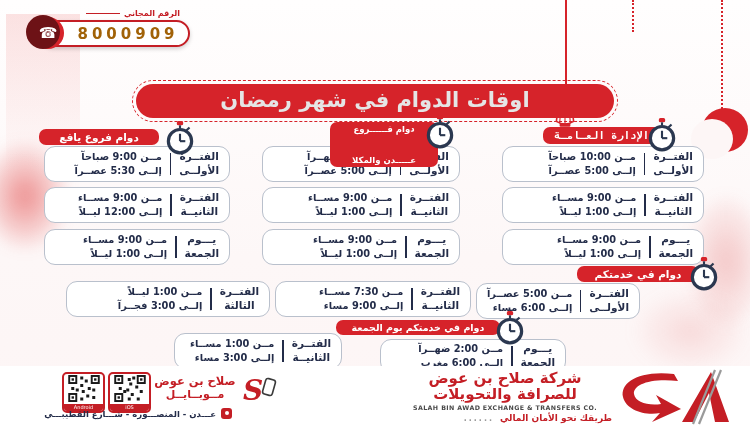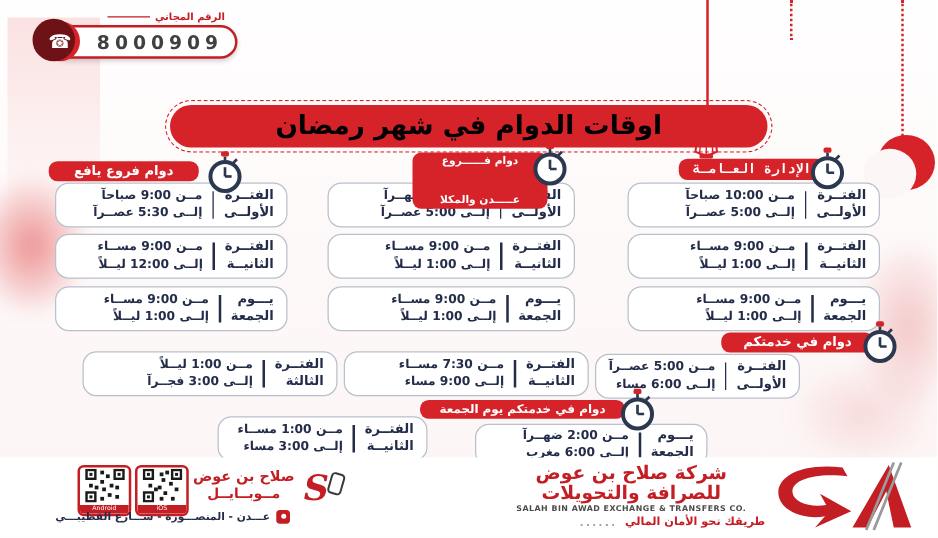--- a/index.html
+++ b/index.html
@@ -25,43 +25,43 @@
   .crescent .cut { position:absolute; left:-11px; top:11px; width:42px; height:40px; border-radius:50%; background:#fdf6f6; }
   .mini-lantern { position:absolute; left:552px; top:102px; }
 
   
   .freecall { position:absolute; left:28px; top:8px; width:166px; height:44px; }
   .fc-label { position:absolute; right:14px; top:1px; font-size:8px; font-weight:bold; color:#c41e25; direction:rtl; display:flex; align-items:center; gap:4px; }
   .fc-label::after { content:""; width:34px; height:1px; background:#c41e25; }
   .fc-pill { position:absolute; left:12px; top:12px; width:150px; height:27px; background:#fff;
              border:2px solid #c41e25; border-radius:16px; box-shadow:0 2px 4px rgba(0,0,0,.18);
              display:flex; align-items:center; justify-content:center; padding-left:26px; }
-  .fc-num { font-size:15px; font-weight:bold; letter-spacing:4px; color:#404040; }
+  .fc-num { font-size:15px; font-weight:bold; letter-spacing:4px; color:#a16207; }
   .fc-circle { position:absolute; left:4px; top:9px; width:32px; height:32px; border-radius:50%;
                background:#d6232a; display:flex; align-items:center; justify-content:center;
                color:#fff; font-size:15px; z-index:2; }
   .fc-circle::before { content:""; position:absolute; left:-6px; top:-2px; width:34px; height:34px;
                border-radius:50%; background:#6d1216; z-index:-1; }
 
   
   .title-banner { position:absolute; left:136px; top:84px; width:478px; height:34px;
-                  background:#d6232a; border-radius:17px; color:#000000; font-weight:bold;
+                  background:#d6232a; border-radius:17px; color:#e5e5e5; font-weight:bold;
                   font-size:21px; line-height:33px; text-align:center; direction:rtl;
                   outline:1.5px dashed #d6232a; outline-offset:3px; }
 
   
   .hdr { position:absolute; background:#d6232a; color:#fff; font-weight:bold; border-radius:7px;
          text-align:center; direction:rtl; padding:2px 12px; white-space:nowrap; z-index:3; }
   .hdr .l2 { display:block;margin-top:20px; }
   .clock { position:absolute; z-index:4; }
 
   
   .sbox { position:absolute; background:#fff; border:1.3px solid #b9c0cc; border-radius:11px;
           display:flex; direction:rtl; align-items:center; padding:3px 10px; gap:8px; z-index:2; }
-  .sbox .lbl { display:flex; flex-direction:column; align-items:flex-start; font-size:10.5px;
+  .sbox .lbl { display:flex; flex-direction:column; align-items:center; font-size:10.5px;
                font-weight:bold; color:#232c49; line-height:1.3; white-space:nowrap; }
   .sbox .sep { width:1.4px; background:#232c49; align-self:stretch; margin:3px 0; }
   .sbox .times { display:flex; flex-direction:column; font-size:9.8px; font-weight:bold;
                  color:#232c49; line-height:1.45; white-space:nowrap; text-align:right; }
 
   
   .footer { position:absolute; left:0; top:366px; width:750px; height:64px; background:#fff; z-index:5; }
   .qr { position:absolute; top:6px; width:43px; height:41px; border:2px solid #c41e25; border-radius:5px;
         background:#fff; display:flex; flex-direction:column; overflow:hidden; }
   .qr svg { display:block; margin:1px auto 0; }

